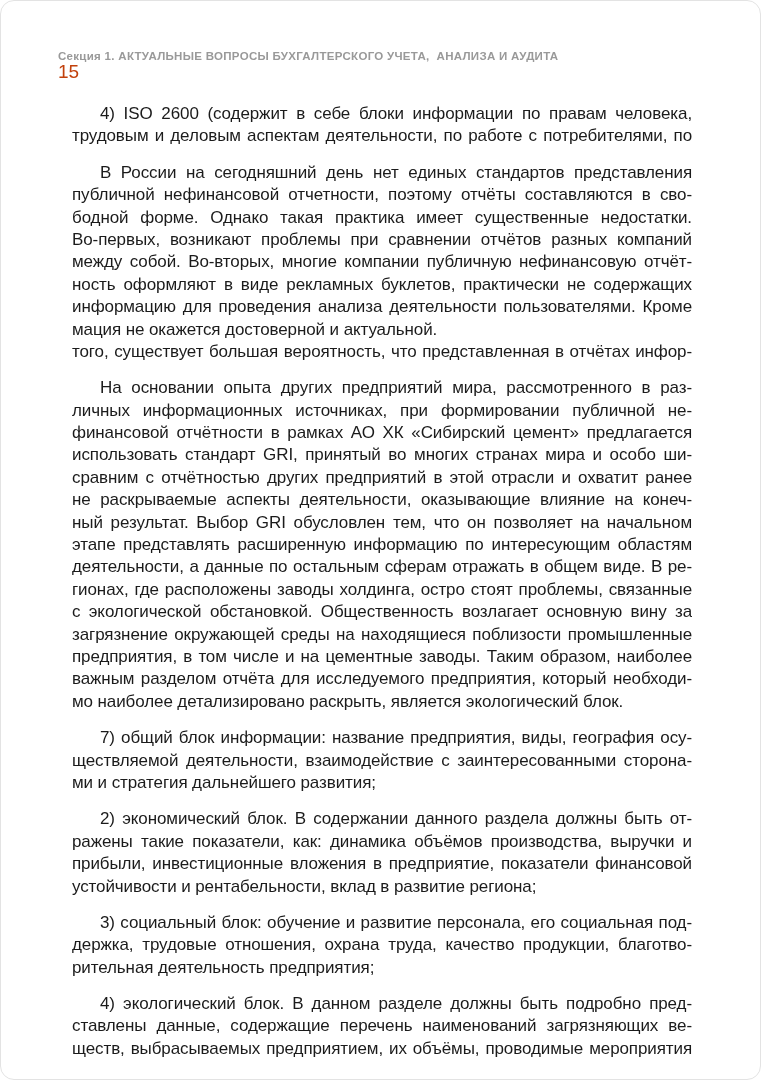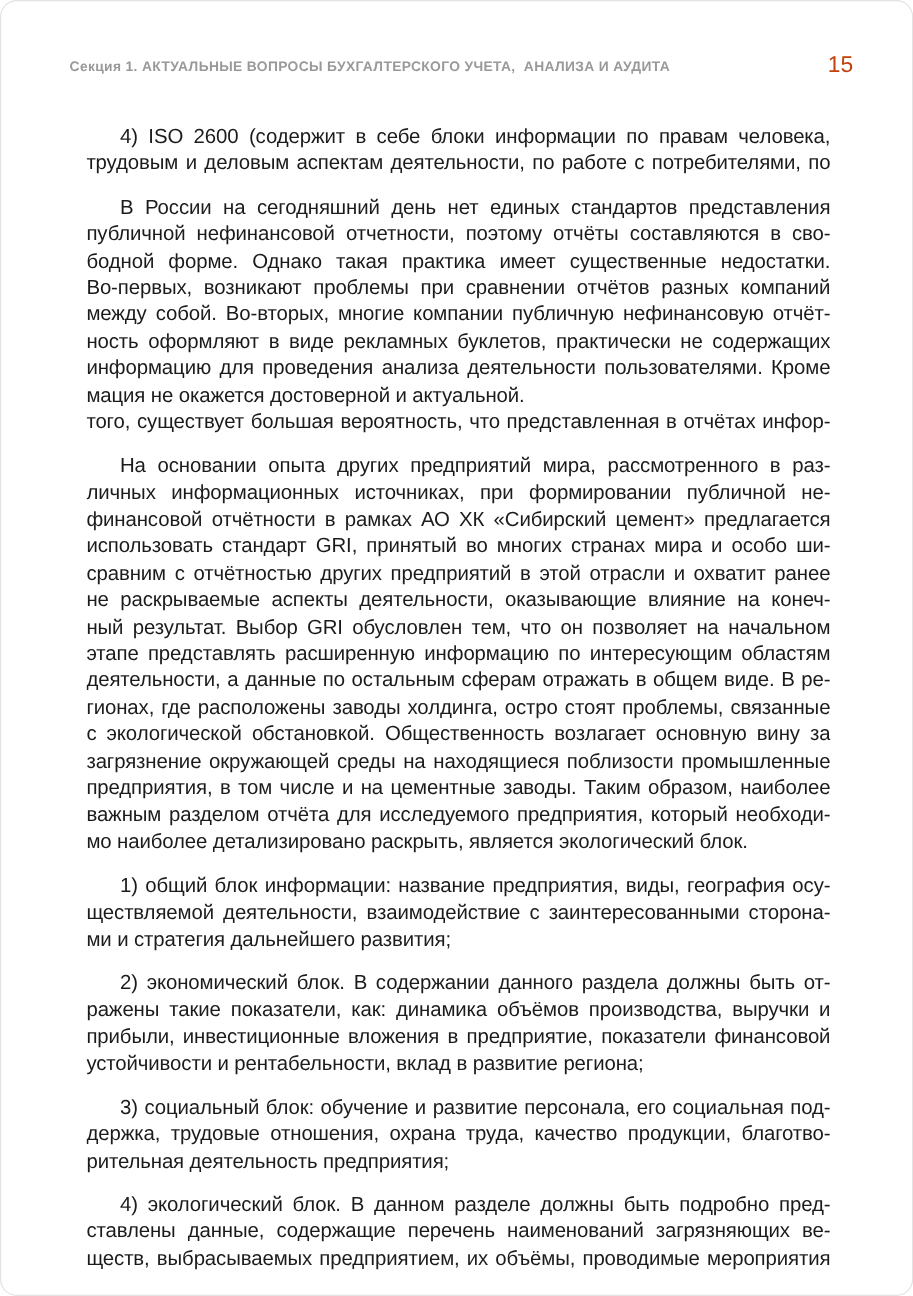--- a/index.html
+++ b/index.html
@@ -23,20 +23,21 @@
     box-sizing: border-box;
   }
   .running-head {
     position: absolute;
     left: 57px;
     right: 49px;
     top: 44px;
     display: flex;
     justify-content: space-between;
     align-items: flex-start;
+    flex-direction: column;
   }
   .section-label {
     font-size: 11.5px;
     font-weight: bold;
     letter-spacing: 0.3px;
     color: #999999;
     white-space: pre;
     padding-top: 5px;
   }
   .page-number {
@@ -104,21 +105,21 @@
         <div class="line">этапе представлять расширенную информацию по интересующим областям</div>
         <div class="line">деятельности, а данные по остальным сферам отражать в общем виде. В ре-</div>
         <div class="line">гионах, где расположены заводы холдинга, остро стоят проблемы, связанные</div>
         <div class="line">с экологической обстановкой. Общественность возлагает основную вину за</div>
         <div class="line">загрязнение окружающей среды на находящиеся поблизости промышленные</div>
         <div class="line">предприятия, в том числе и на цементные заводы. Таким образом, наиболее</div>
         <div class="line">важным разделом отчёта для исследуемого предприятия, который необходи-</div>
         <div class="line last">мо наиболее детализировано раскрыть, является экологический блок.</div>
       </div>
       <div class="para">
-        <div class="line first">1) общий блок информации: название предприятия, виды, география осу-</div>
+        <div class="line first">7) общий блок информации: название предприятия, виды, география осу-</div>
         <div class="line">ществляемой деятельности, взаимодействие с заинтересованными сторона-</div>
         <div class="line last">ми и стратегия дальнейшего развития;</div>
       </div>
       <div class="para">
         <div class="line first">2) экономический блок. В содержании данного раздела должны быть от-</div>
         <div class="line">ражены такие показатели, как: динамика объёмов производства, выручки и</div>
         <div class="line">прибыли, инвестиционные вложения в предприятие, показатели финансовой</div>
         <div class="line last">устойчивости и рентабельности, вклад в развитие региона;</div>
       </div>
       <div class="para">

